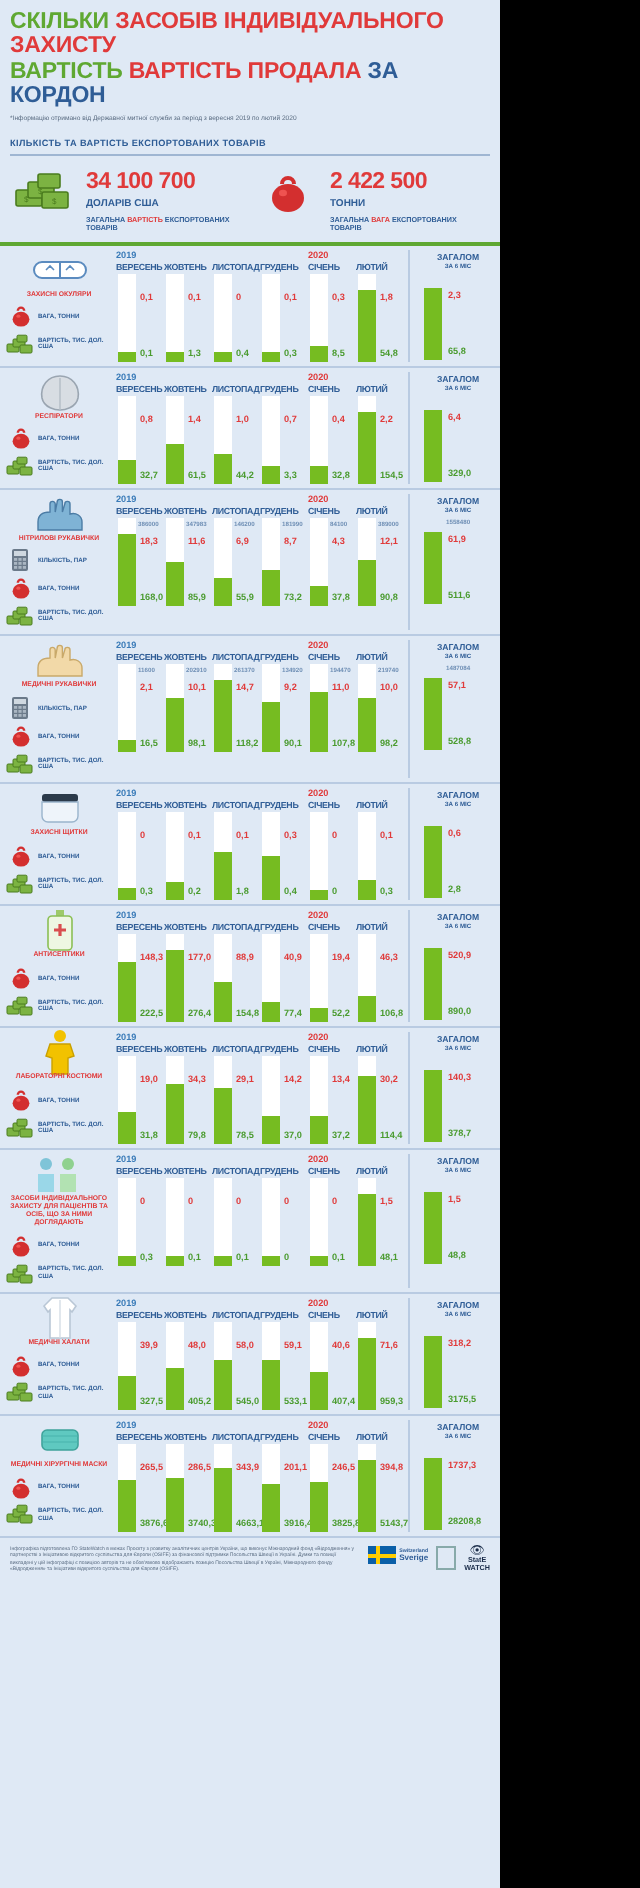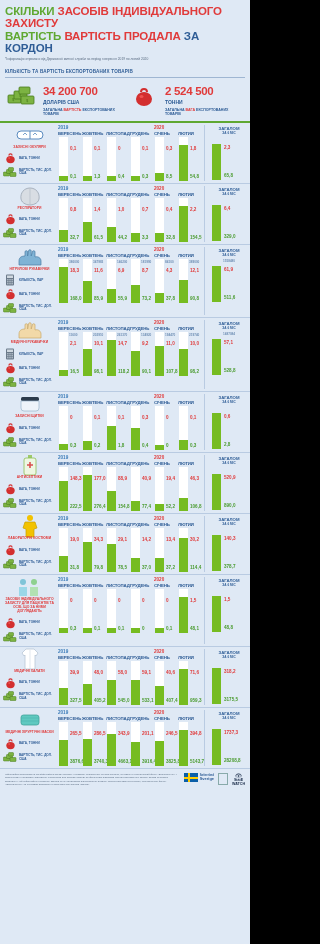--- a/index.html
+++ b/index.html
@@ -151,35 +151,35 @@
             <rect x="13" y="3" width="11" height="7" rx="1"></rect>
           </g>
           <g fill="#4a7c1e" font-size="4">
             <text x="6" y="17">$</text>
               <text x="13" y="13">$</text>
               <text x="20" y="18">$</text>
           </g>
         </svg>
       </div>
       <div class="total-txt">
-        <div class="total-num">34 200 700</div>
+        <div class="total-num">34 100 700</div>
         <div class="total-unit">ДОЛАРІВ США</div>
         <div class="total-cap"><span>ЗАГАЛЬНА </span><em>ВАРТІСТЬ</em><span> ЕКСПОРТОВАНИХ ТОВАРІВ</span></div>
       </div>
     </div>
     <div class="total-card">
       <div class="total-ico">
         <svg width="26" height="24" viewBox="0 0 26 24">
           <path d="M13 4 a4 4 0 0 1 4 4 h-2 a2 2 0 0 0 -4 0 h-2 a4 4 0 0 1 4 -4z" fill="#d32f2f"></path>
           <ellipse cx="13" cy="15" rx="8" ry="7" fill="#d32f2f"></ellipse>
           <ellipse cx="10.5" cy="12.5" rx="2" ry="1.6" fill="#ef5350"></ellipse>
         </svg>
       </div>
       <div class="total-txt">
-        <div class="total-num">2 524 500</div>
+        <div class="total-num">2 422 500</div>
         <div class="total-unit">ТОННИ</div>
         <div class="total-cap"><span>ЗАГАЛЬНА </span><em>ВАГА</em><span> ЕКСПОРТОВАНИХ ТОВАРІВ</span></div>
       </div>
     </div>
   </div>
 
   <div class="greenbar"></div>
 
   <div id="blocks">
       <div class="block">

